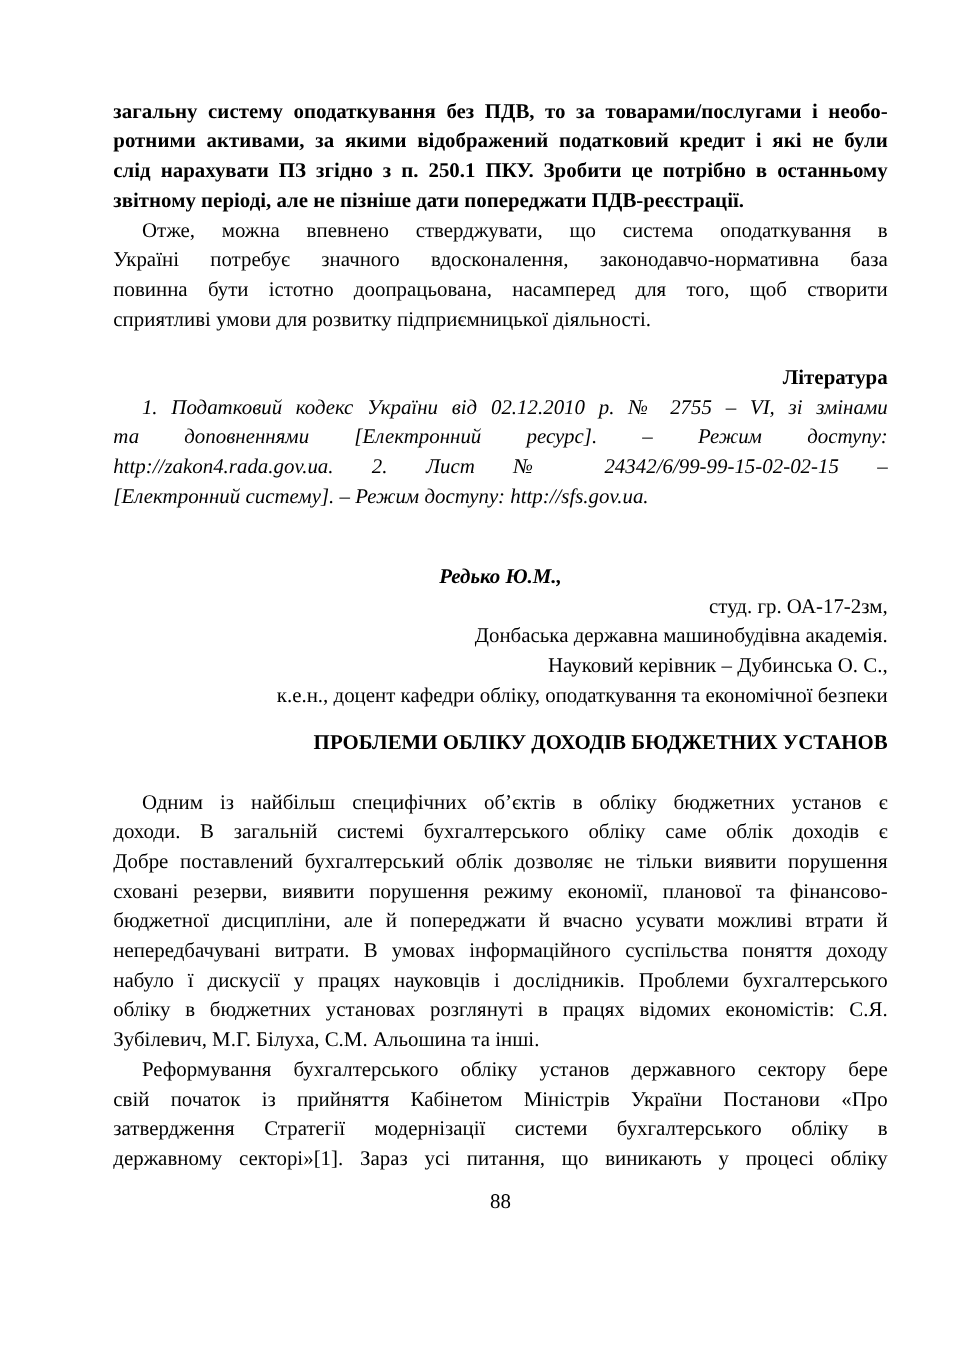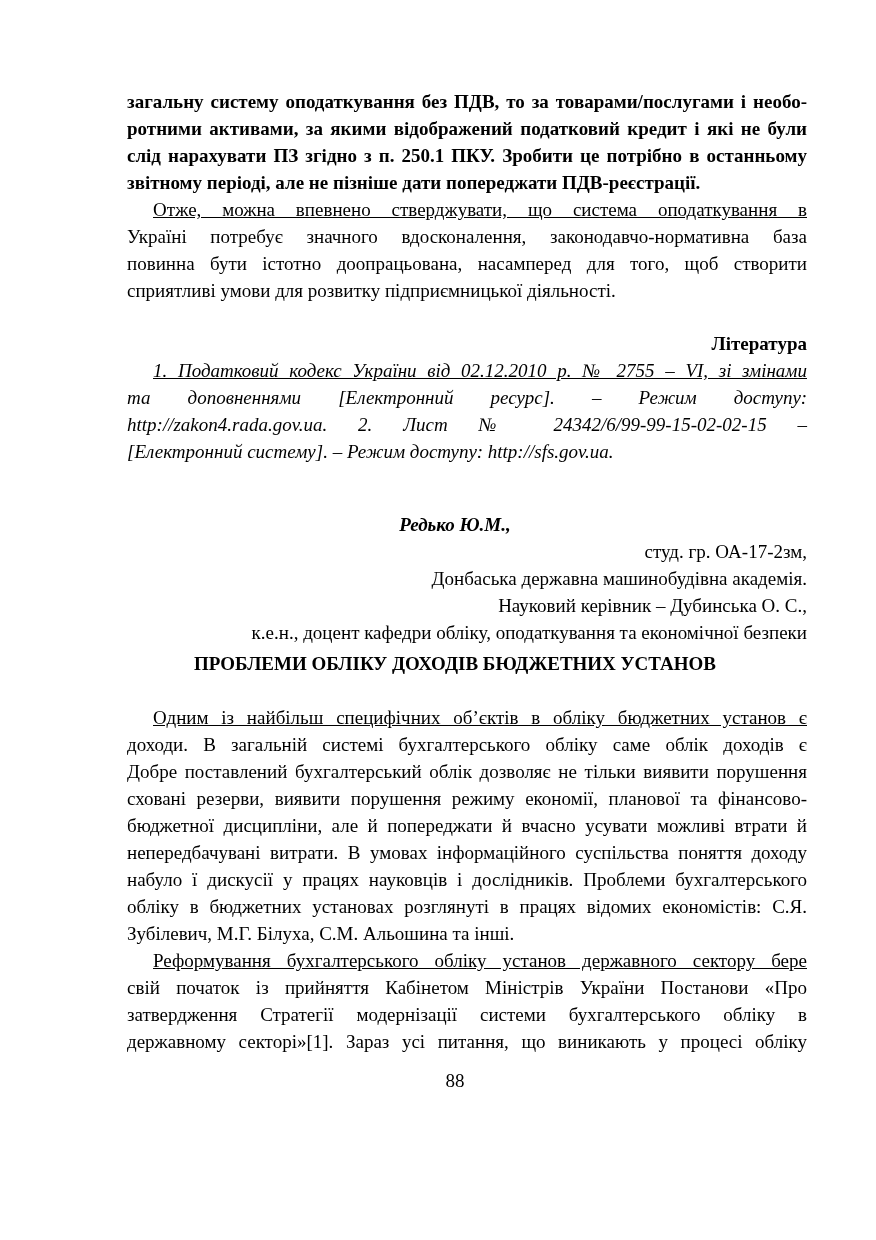--- a/index.html
+++ b/index.html
@@ -19,29 +19,27 @@
     position: absolute;
     left: 103px;
     top: 88px;
     width: 704px;
     font-size: 19px;
     line-height: 27px;
   }
   .line {
     text-align: justify;
     text-align-last: justify;
-    margin-left: 24px;
   }
   .line.plain {
     text-align: justify;
     text-align-last: left;
   }
   .line.ind {
     text-indent: 26px;
-    text-decoration: underline;
   }
   .rline {
     text-align: right;
   }
   .bold { font-weight: bold; }
   .italic { font-style: italic; }
   .para { margin: 0; }
   .lit-heading {
     margin-top: 26px;
     text-align: right;
@@ -49,22 +47,22 @@
   }
   .author-block {
     margin-top: 46px;
   }
   .author-name {
     text-align: center;
     font-weight: bold;
     font-style: italic;
   }
   .section-title {
-    margin-top: 4px;
-    text-align: center;
+    margin-top: 16px;
+    text-align: right;
     font-weight: bold;
   }
   .p3 { margin-top: 27px; }
   .page-number {
     margin-top: 12px;
     text-align: center;
   }
 </style>
 </head>
 <body>

